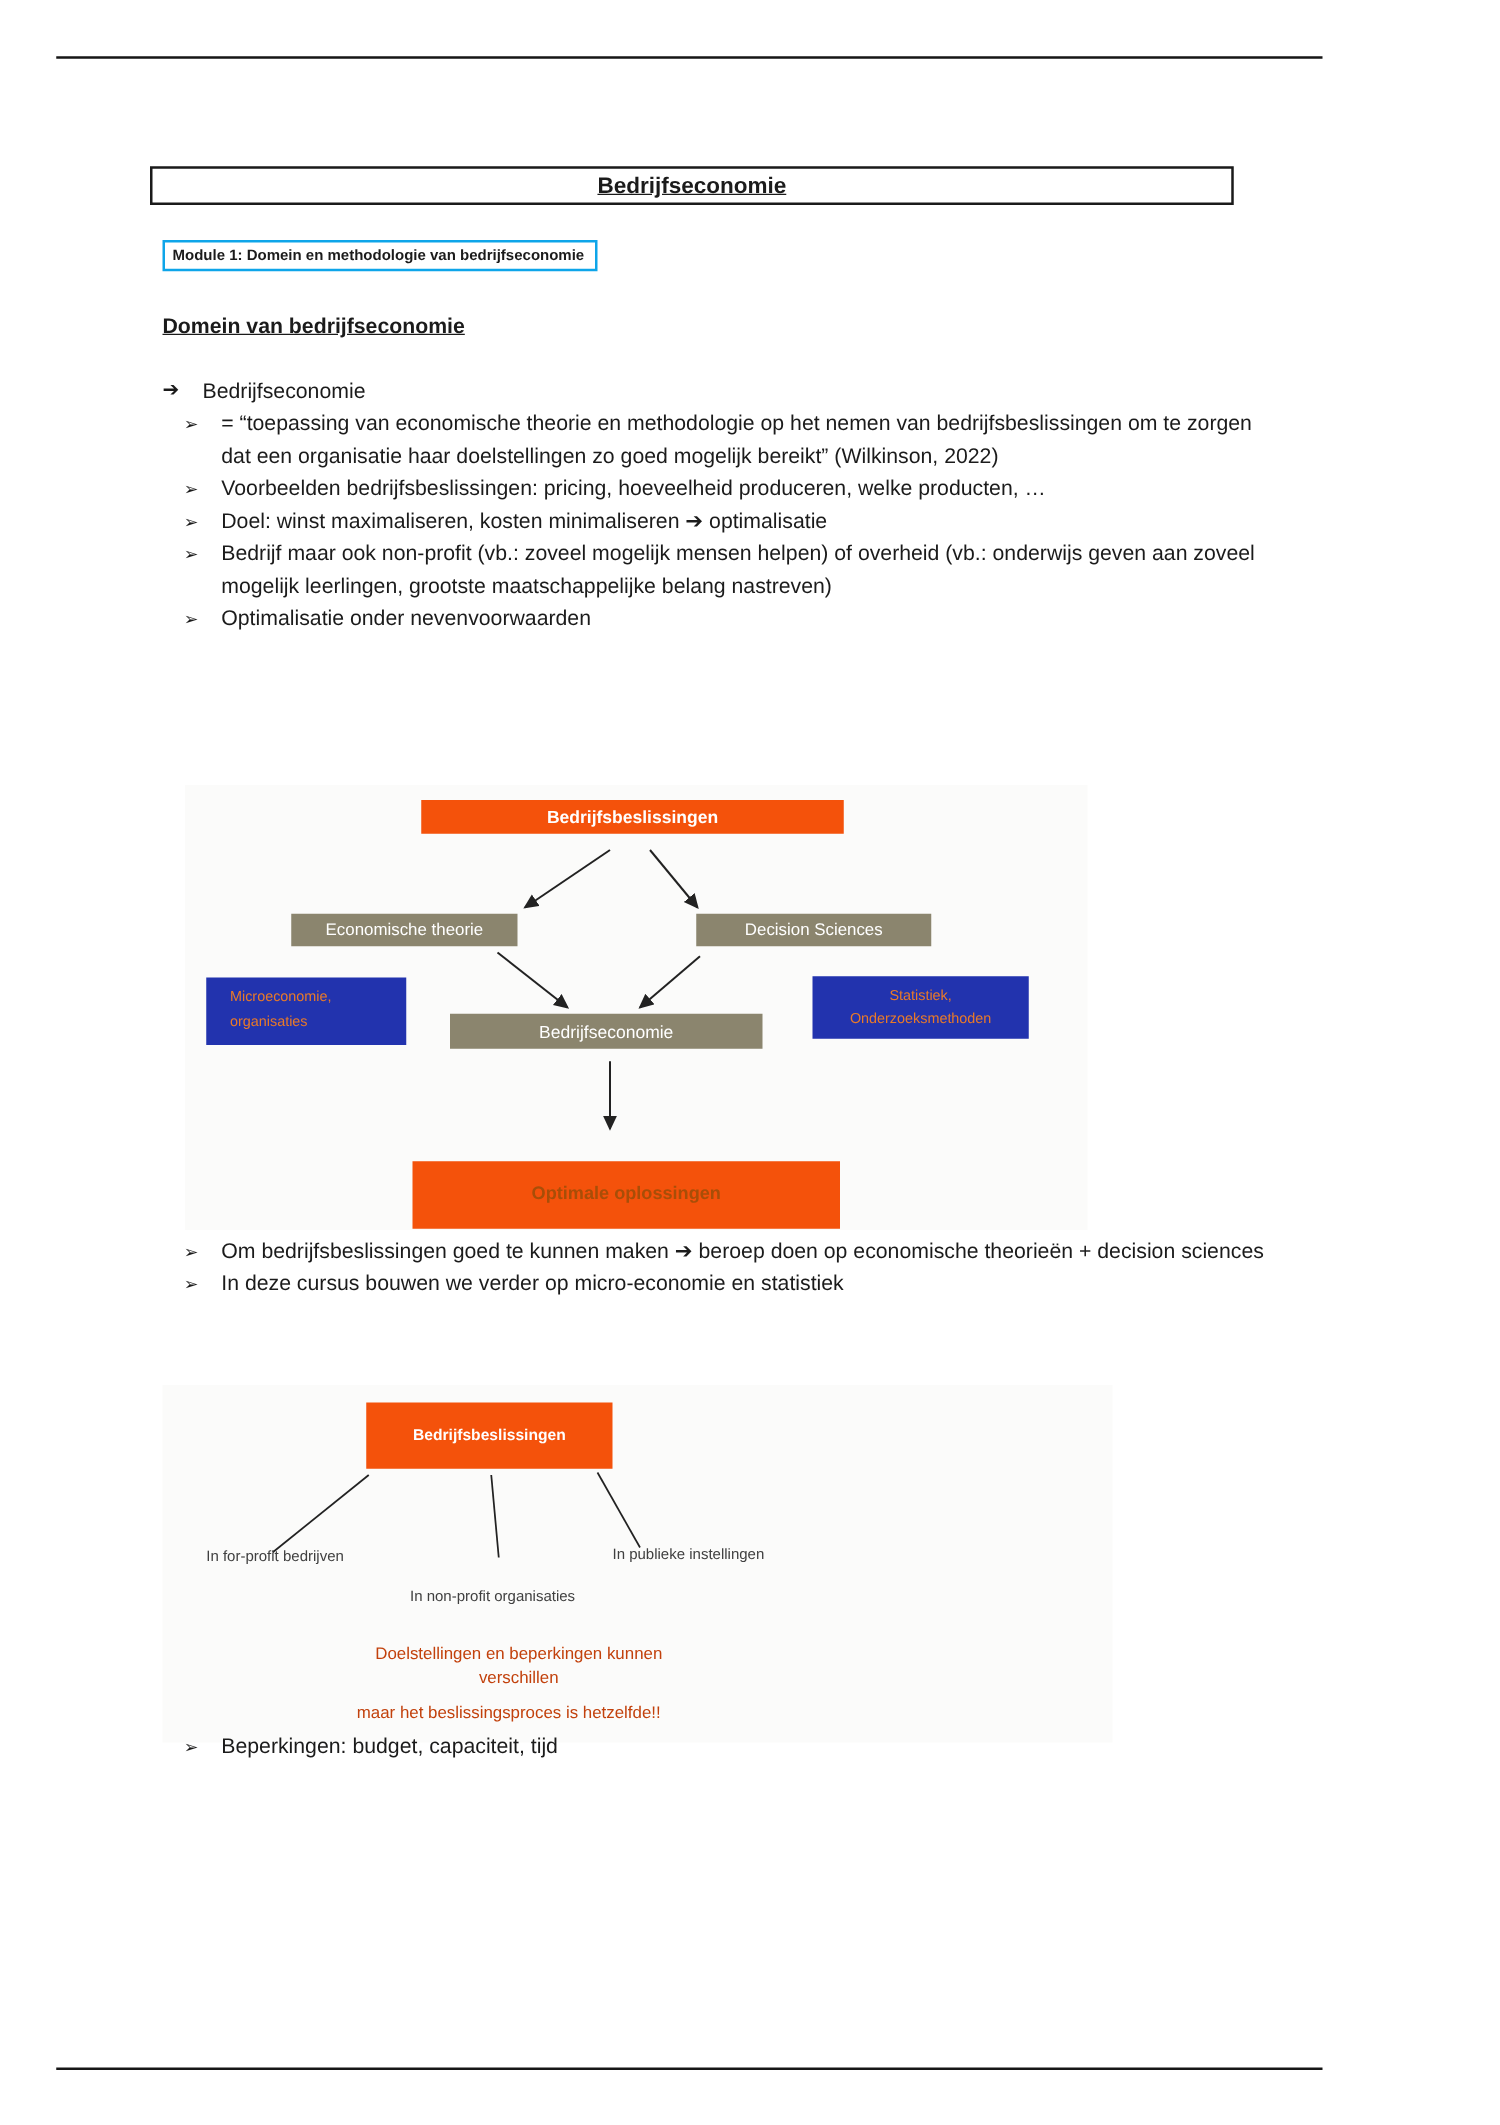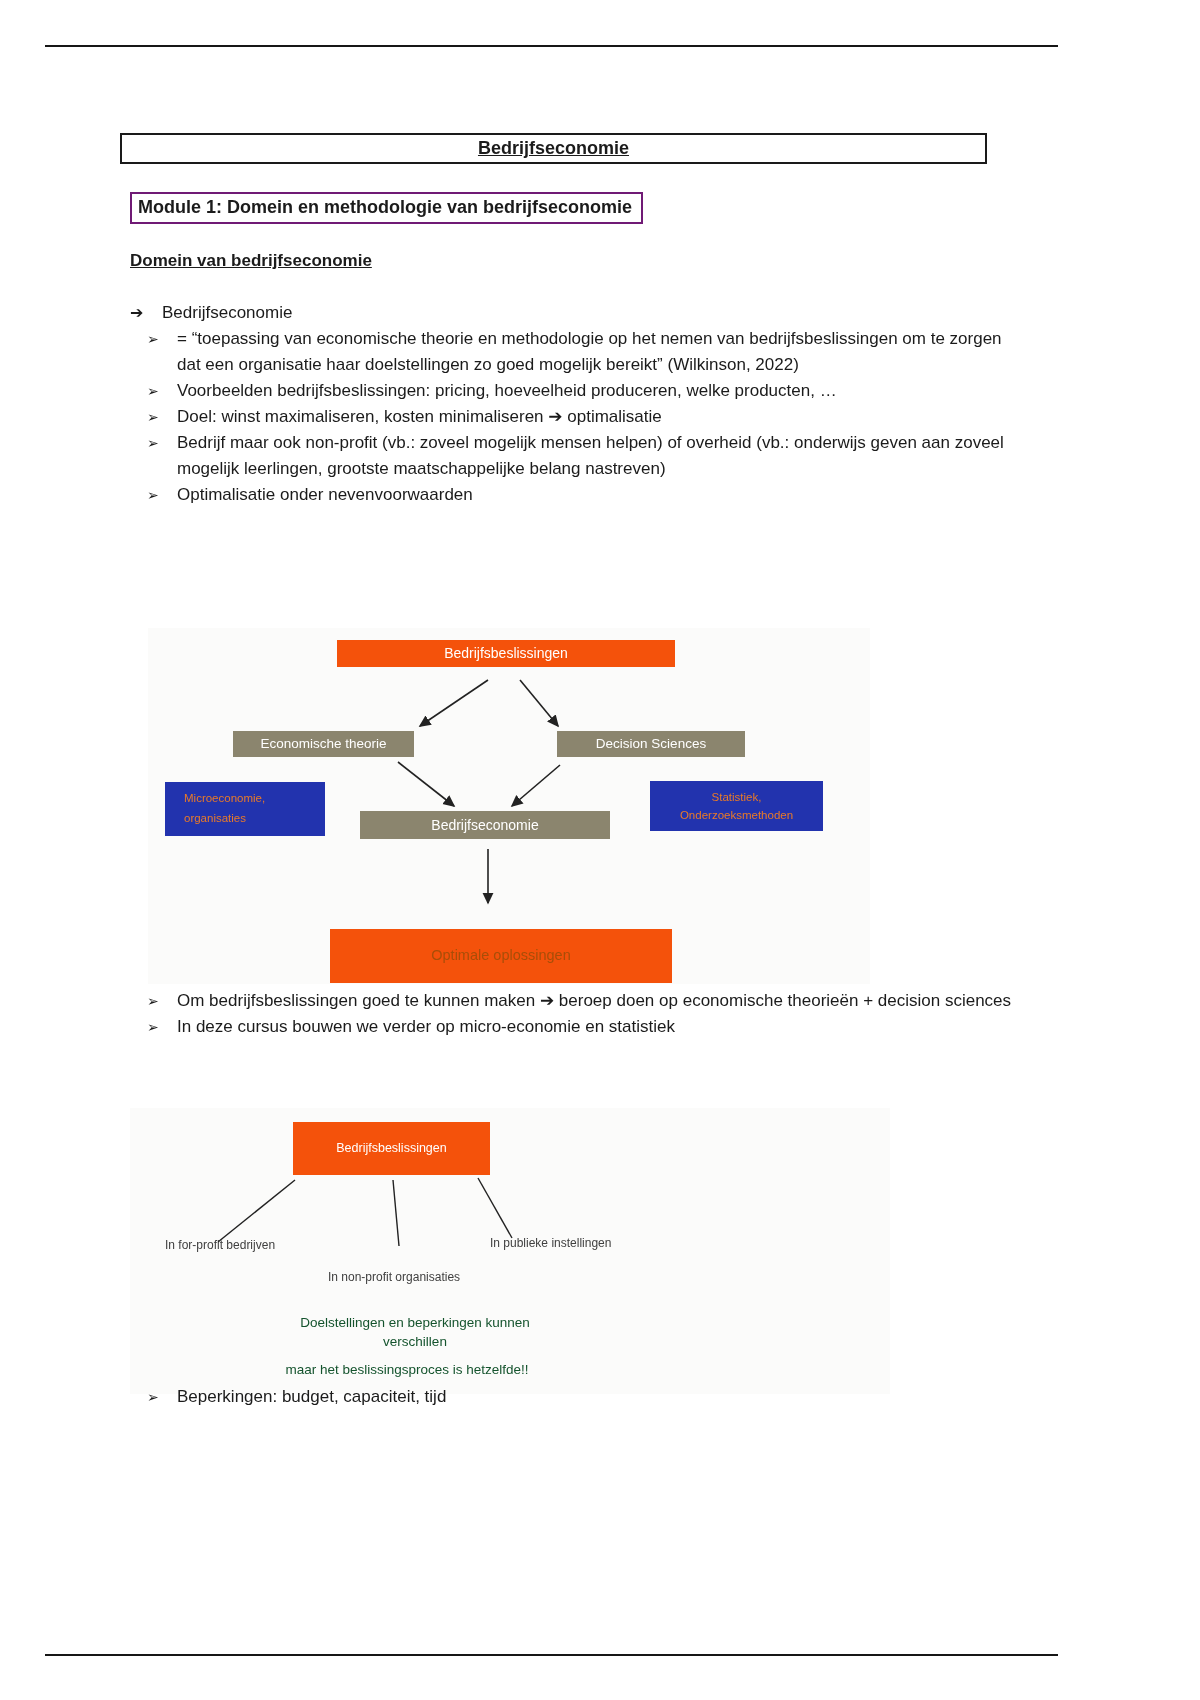--- a/index.html
+++ b/index.html
@@ -19,23 +19,23 @@
 
   .title-box {
     position: absolute; left: 120px; top: 133px; width: 867px; height: 31px;
     border: 2px solid #1a1a1a;
     display: flex; align-items: center; justify-content: center;
   }
   .title-text { font-weight: bold; font-size: 18px; text-decoration: underline; }
 
   .module-box {
     position: absolute; left: 130px; top: 192px;
-    border: 2px solid #701a75;
+    border: 2px solid #0ea5e9;
     padding: 3px 9px 4px 6px;
-    font-weight: bold; font-size: 18px;
+    font-weight: bold; font-size: 12px;
   }
 
   .section-heading {
     position: absolute; left: 130px; top: 251px;
     font-weight: bold; font-size: 17px; text-decoration: underline;
   }
 
   .bullets { position: absolute; left: 130px; width: 888px; font-size: 17px; line-height: 26px; }
   .bullets-1 { top: 300px; }
   .bullets-2 { top: 988px; }
@@ -55,41 +55,41 @@
   .diagram2 {
     position: absolute; left: 130px; top: 1108px; width: 760px; height: 286px;
     background: #fbfbfa;
   }
   .connectors { position: absolute; left: 0; top: 0; pointer-events: none; }
 
   .node {
     position: absolute; display: flex; align-items: center; justify-content: center;
     text-align: center; line-height: 1.35;
   }
-  .orange { background: #f4520b; color: #ffffff; }
+  .orange { background: #f4520b; color: #ffffff; font-weight: bold; }
   .taupe  { background: #8b856e; color: #ffffff; }
   .blue   { background: #2233ae; color: #e97a28; text-align: center; }
 
   .n-top        { left: 189px; top: 12px;  width: 338px; height: 27px; font-size: 14px; }
   .n-left       { left: 85px;  top: 103px; width: 181px; height: 26px; font-size: 13.5px; }
   .n-right      { left: 409px; top: 103px; width: 188px; height: 26px; font-size: 13.5px; }
   .n-blue-left  { left: 17px;  top: 154px; width: 160px; height: 54px; font-size: 11.5px;
                   justify-content: flex-start; text-align: left; padding-left: 19px; line-height: 1.7; }
   .n-blue-right { left: 502px; top: 153px; width: 173px; height: 50px; font-size: 11.5px; line-height: 1.6; }
   .n-center     { left: 212px; top: 183px; width: 250px; height: 28px; font-size: 14px; }
   .n-bottom     { left: 182px; top: 301px; width: 342px; height: 54px; font-size: 14.5px; color: #a84e08; }
 
   .n-root2      { left: 163px; top: 14px; width: 197px; height: 53px; font-size: 12.5px; }
   .leaf { position: absolute; font-size: 12px; color: #404040; }
   .leaf-left   { left: 35px;  top: 130px; }
   .leaf-right  { left: 360px; top: 128px; }
   .leaf-middle { left: 198px; top: 162px; }
 
   .caption {
-    position: absolute; text-align: center; color: #14532d; font-size: 13.5px; line-height: 19px;
+    position: absolute; text-align: center; color: #c2410c; font-size: 13.5px; line-height: 19px;
   }
   .caption-a { left: 115px; top: 205px; width: 340px; }
   .caption-b { left: 102px; top: 252px; width: 350px; text-align: center; }
 </style>
 </head>
 <body>
 
 <div class="page">
 
   <div class="rule rule-top"></div>

